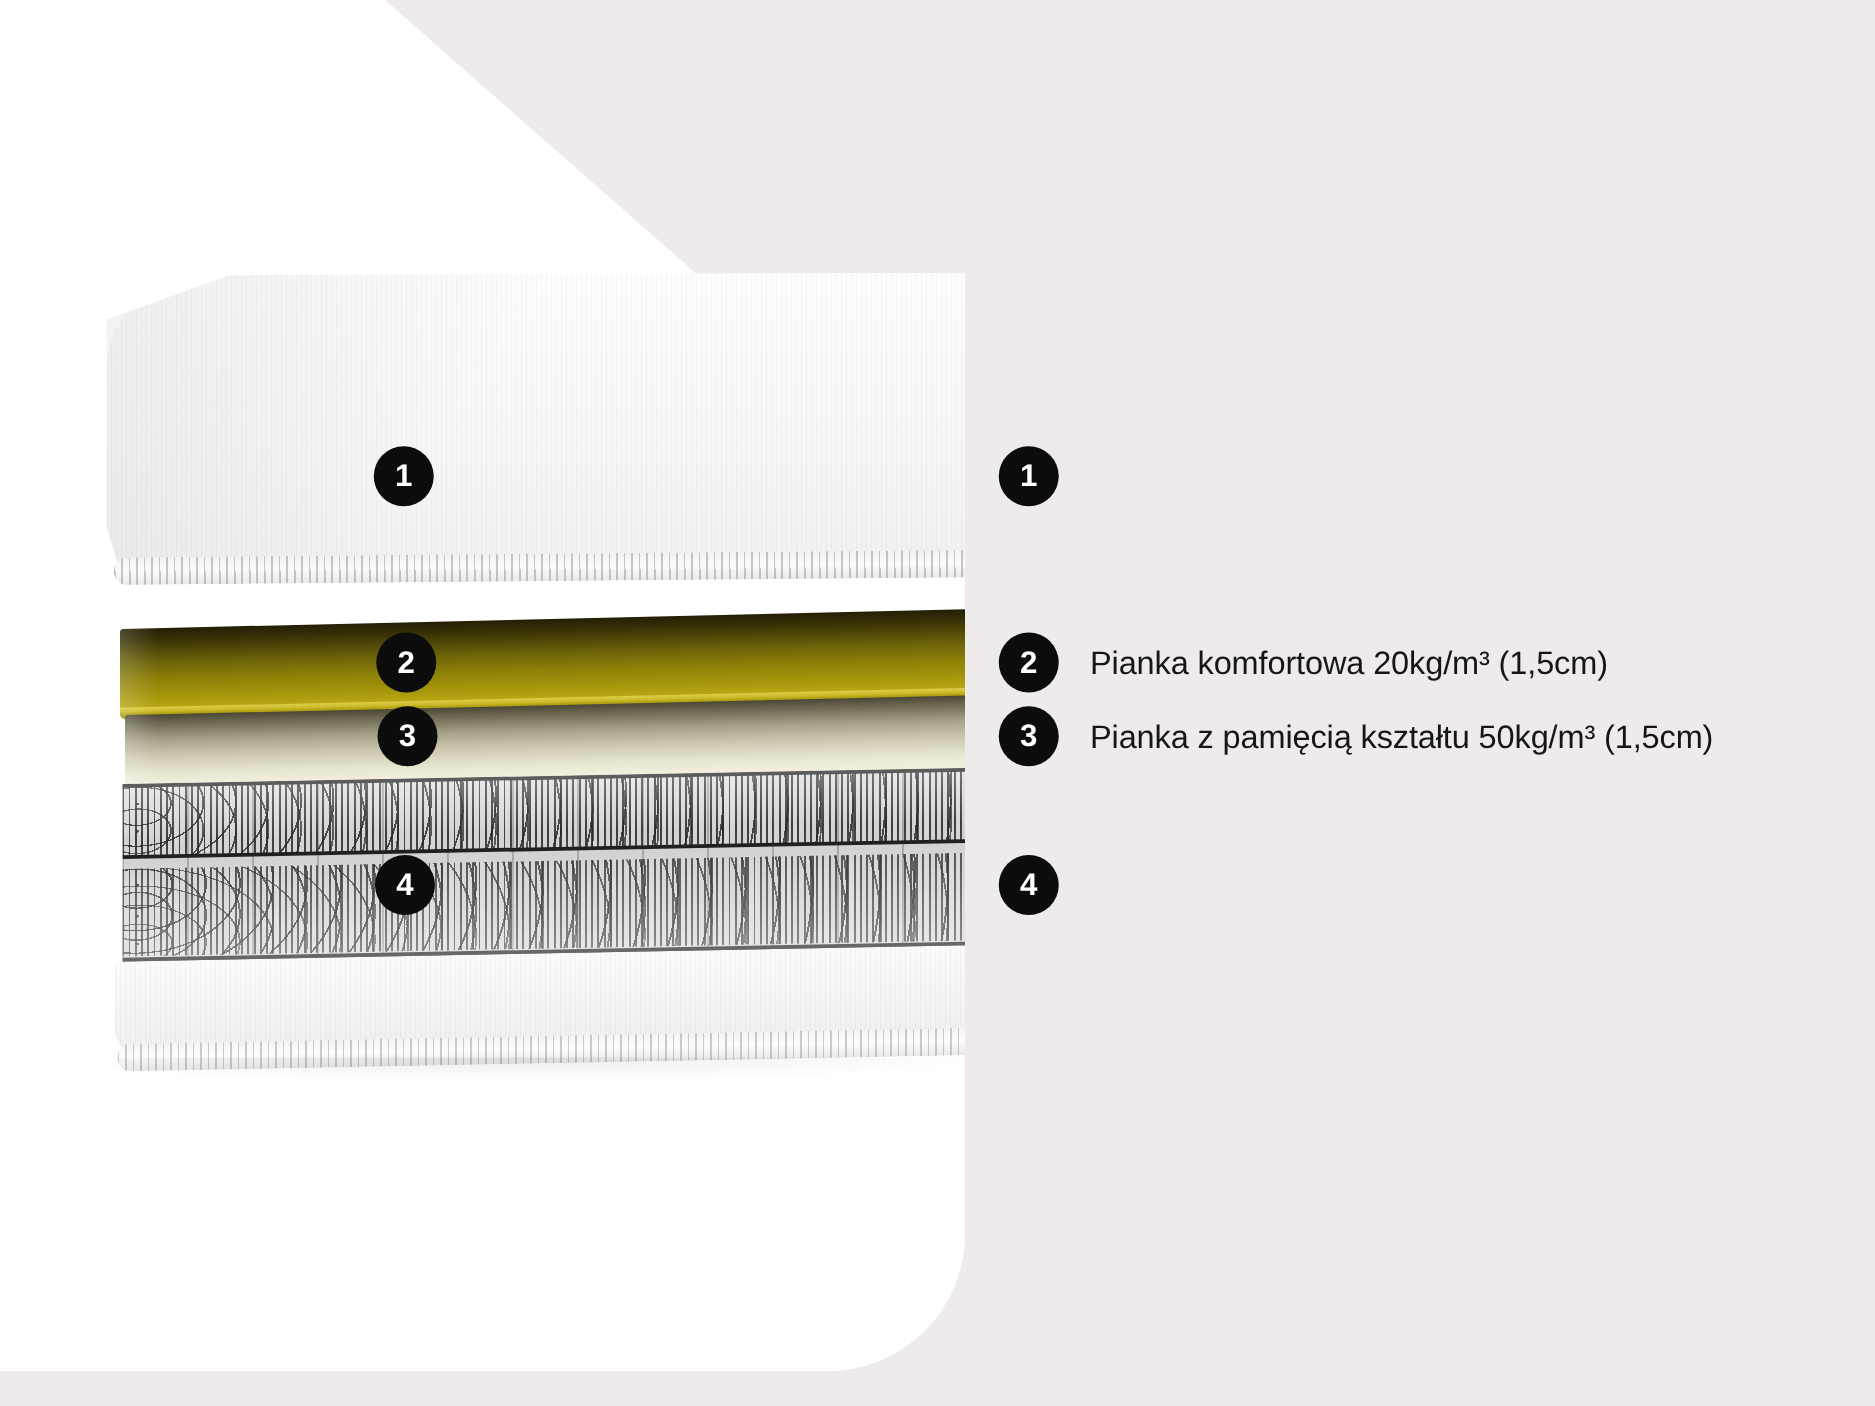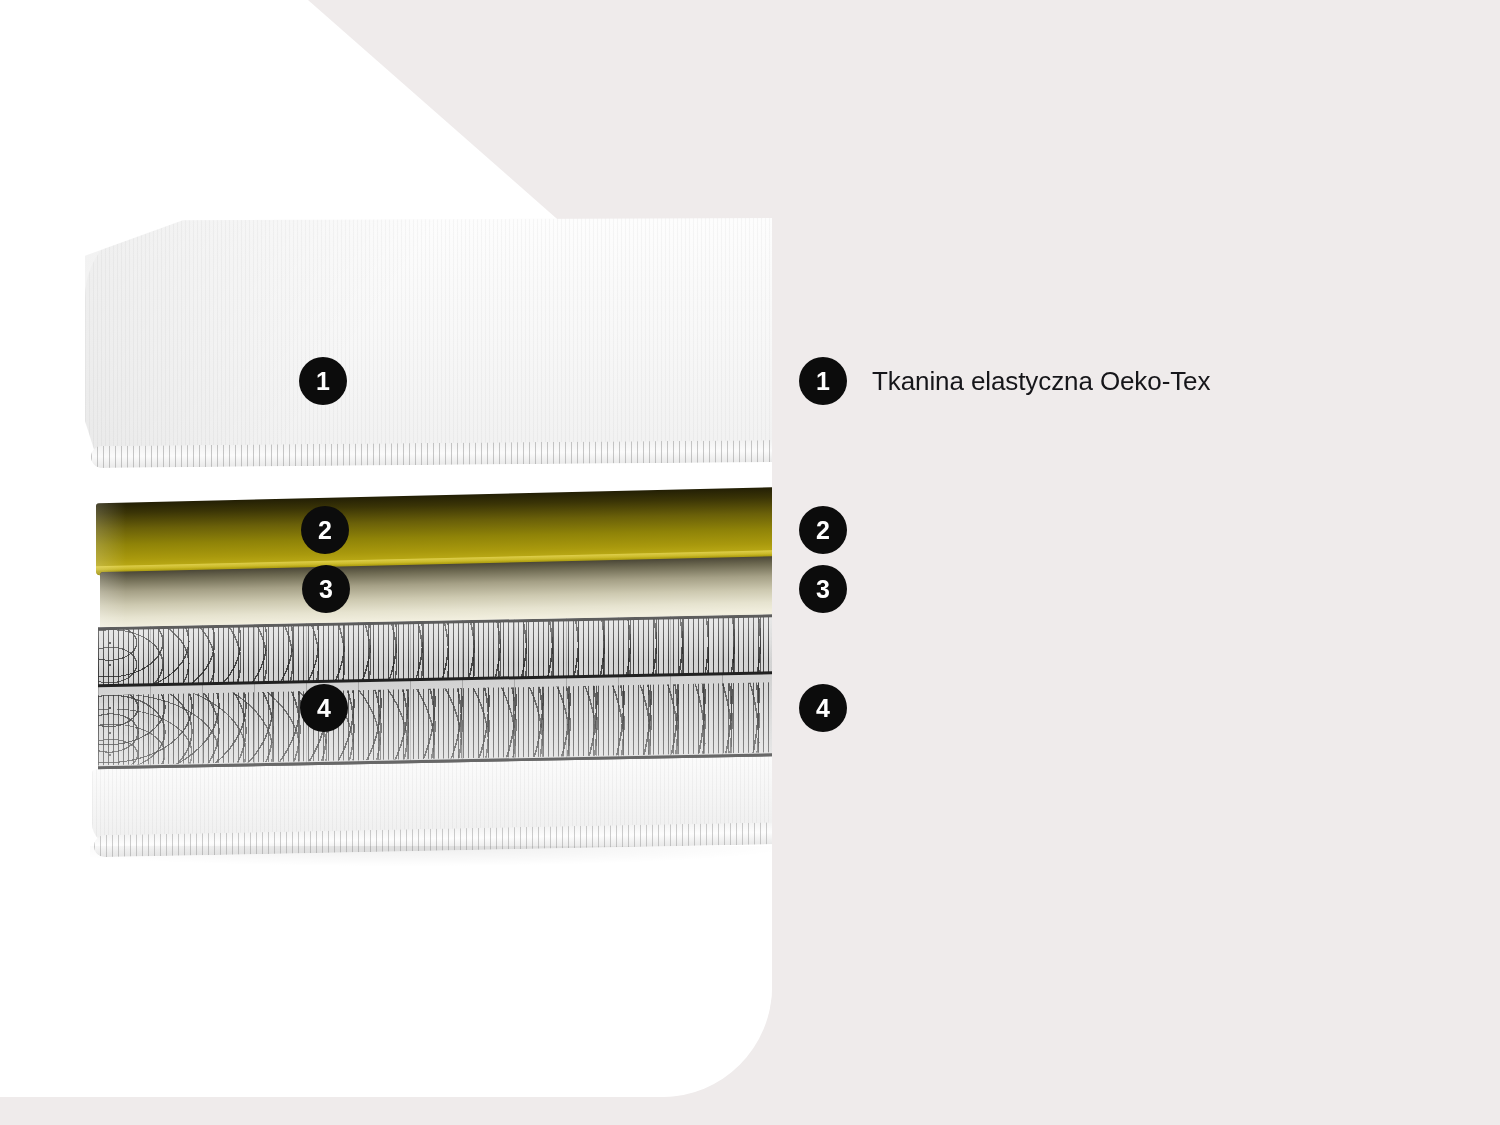--- a/index.html
+++ b/index.html
@@ -313,29 +313,30 @@
     <div class="badge badge-on-image badge-1">1</div>
     <div class="badge badge-on-image badge-2">2</div>
     <div class="badge badge-on-image badge-3">3</div>
     <div class="badge badge-on-image badge-4">4</div>
   </div>
 
   <div class="legend">
 
     <div class="legend-row legend-row-1">
       <div class="legend-badge">1</div>
-      <div class="legend-label">Tkanina elastyczna Oeko-Tex</div>
     </div>
 
     <div class="legend-row legend-row-2">
       <div class="legend-badge">2</div>
+      <div class="legend-label">Pianka komfortowa 20kg/m³ (1,5cm)</div>
     </div>
 
     <div class="legend-row legend-row-3">
       <div class="legend-badge">3</div>
+      <div class="legend-label">Pianka z pamięcią kształtu 50kg/m³ (1,5cm)</div>
     </div>
 
     <div class="legend-row legend-row-4">
       <div class="legend-badge">4</div>
     </div>
 
   </div>
 </div>
 
 </body></html>

